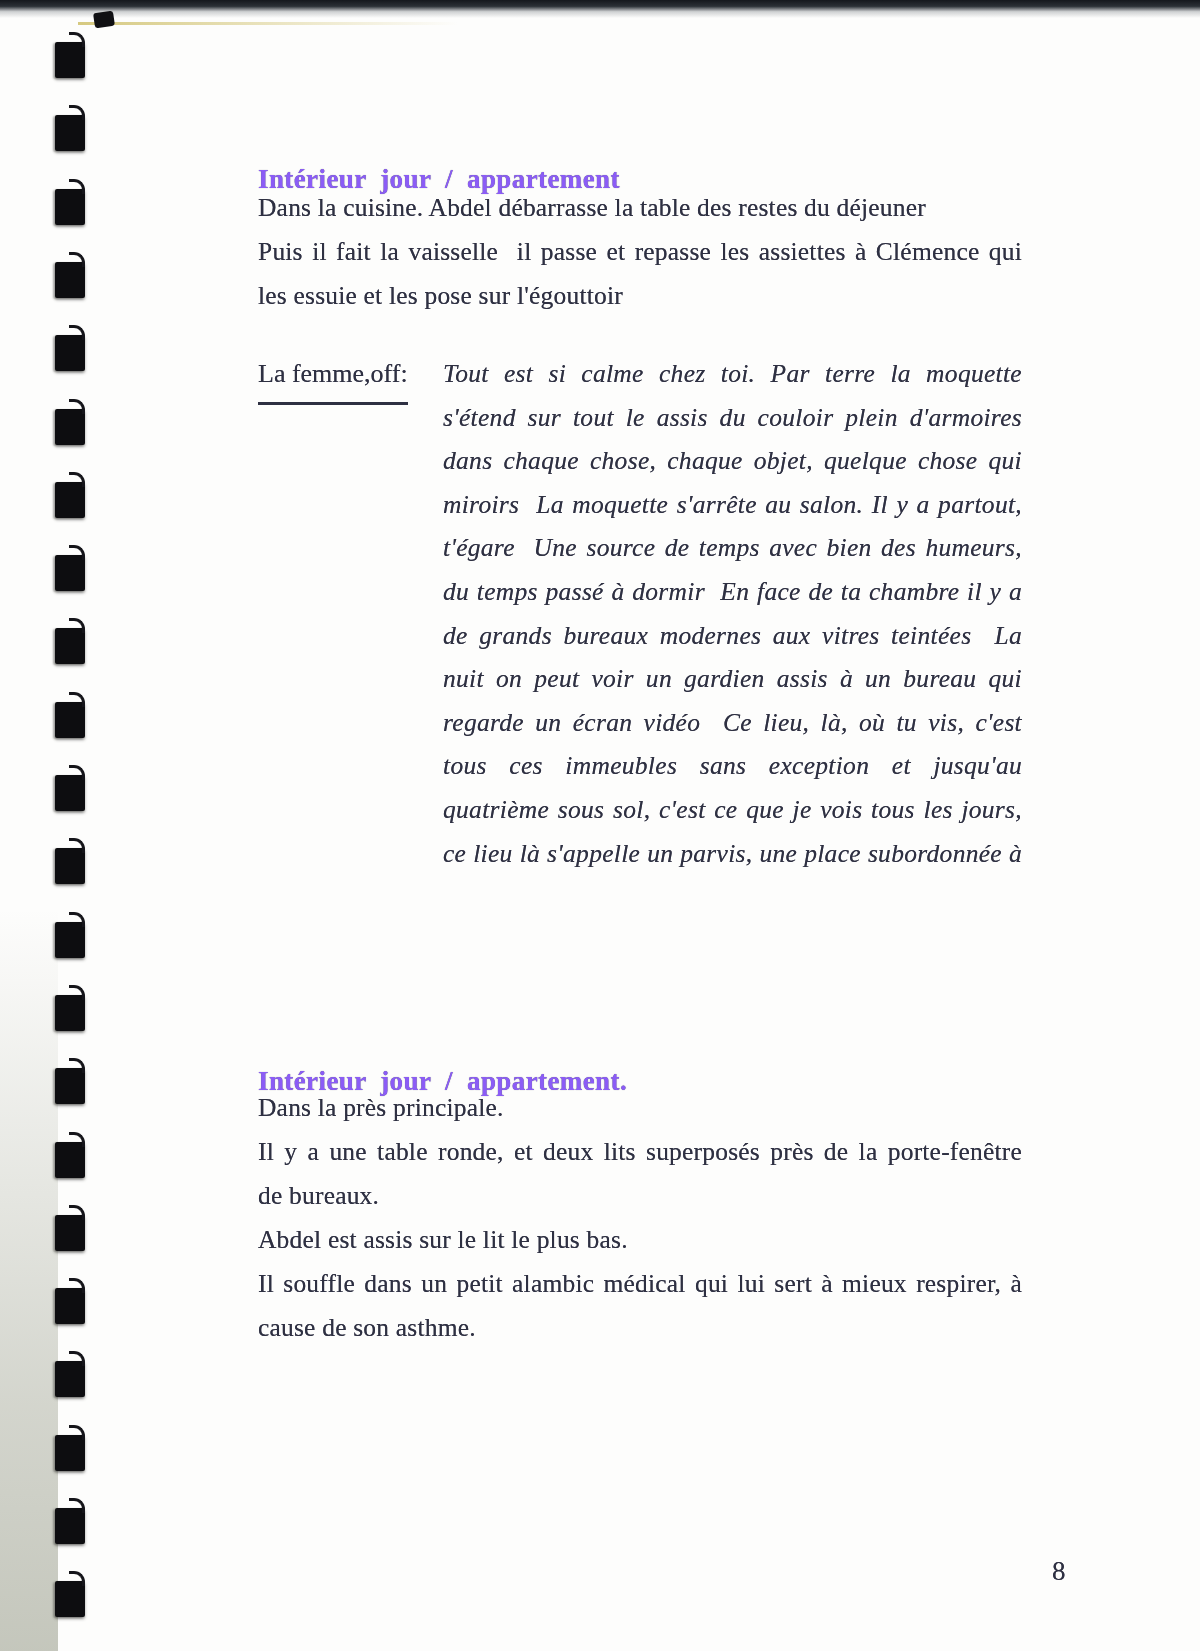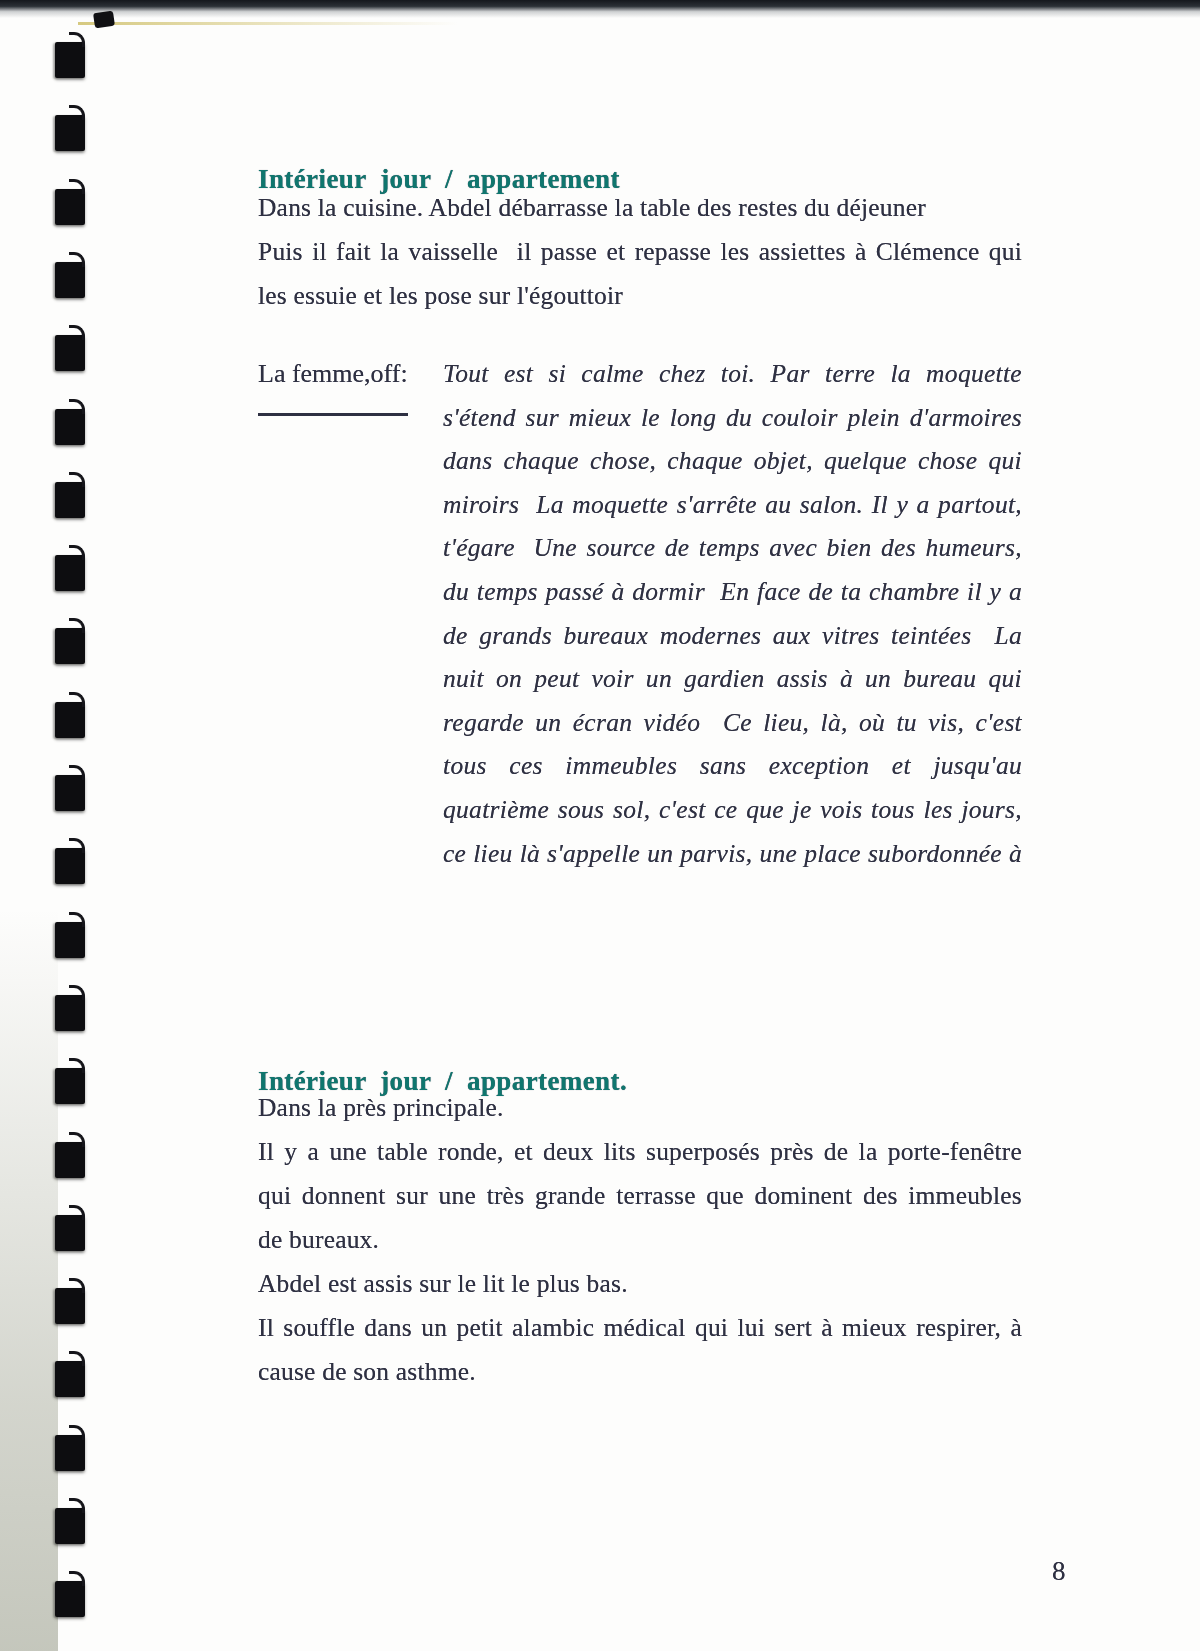--- a/index.html
+++ b/index.html
@@ -43,38 +43,38 @@
     content:"";position:absolute;top:-10px;right:0px;width:13px;height:12px;
     border:3px solid #15151a;border-left:none;border-bottom:none;
     border-top-right-radius:11px;
   }
 
   
   .ink{color:#2e3042;text-shadow:0 0 .6px rgba(44,46,64,.75);}
   .heading{
     position:absolute;left:258px;
     font-size:27px;font-weight:700;letter-spacing:.4px;word-spacing:7px;
-    color:#0f766e;text-shadow:0 0 .7px rgba(30,32,56,.8);
+    color:#8b5cf6;text-shadow:0 0 .7px rgba(30,32,56,.8);
     white-space:pre;
   }
   .block{position:absolute;left:258px;width:764px;}
   .line{
     white-space:pre-wrap;
     font-size:25.5px;line-height:44px;height:44px;
     letter-spacing:.2px;
   }
   .line.just{text-align:justify;text-align-last:justify;}
   .dialogue-row{position:absolute;left:258px;top:352px;width:764px;}
   .speaker{
     position:absolute;left:0;top:0;
     font-size:26px;line-height:43.6px;
     border-bottom:0;
   }
   .speaker .u{
-    display:inline-block;border-bottom:3px solid #2e3042;padding-bottom:17px;
+    display:inline-block;border-bottom:3px solid #2e3042;padding-bottom:6px;
   }
   .dlg{
     margin-left:185px;width:579px;font-style:italic;
   }
   .dlg .line{font-size:25.5px;line-height:43.6px;height:43.6px;letter-spacing:.3px;}
   .page-number{
     position:absolute;left:1052px;top:1556px;
     font-size:27px;
   }
 </style>
@@ -120,40 +120,39 @@
       <div class="line just">Puis il fait la vaisselle  il passe et repasse les assiettes à Clémence qui</div>
       <div class="line">les essuie et les pose sur l'égouttoir</div>
     </div>
 
   <div class="dialogue-row">
     <div class="speaker ink">
       <span class="u">La femme,off:</span>
     </div>
     <div class="dlg ink">
         <div class="line just">Tout est si calme chez toi. Par terre la moquette</div>
-        <div class="line just">s'étend sur mieux le long du couloir plein d'armoires</div>
+        <div class="line just">s'étend sur tout le assis du couloir plein d'armoires</div>
         <div class="line just">dans chaque chose, chaque objet, quelque chose qui</div>
         <div class="line just">miroirs  La moquette s'arrête au salon. Il y a partout,</div>
         <div class="line just">t'égare  Une source de temps avec bien des humeurs,</div>
         <div class="line just">du temps passé à dormir  En face de ta chambre il y a</div>
         <div class="line just">de grands bureaux modernes aux vitres teintées  La</div>
         <div class="line just">nuit on peut voir un gardien assis à un bureau qui</div>
         <div class="line just">regarde un écran vidéo  Ce lieu, là, où tu vis, c'est</div>
         <div class="line just">tous ces immeubles sans exception et jusqu'au</div>
         <div class="line just">quatrième sous sol, c'est ce que je vois tous les jours,</div>
         <div class="line just">ce lieu là s'appelle un parvis, une place subordonnée à</div>
       </div>
   </div>
 
   <h2 class="heading" style="top:1044px;">Intérieur jour / appartement.</h2>
 
   <div class="block ink" style="top:1086px;">
       <div class="line">Dans la près principale.</div>
       <div class="line just">Il y a une table ronde, et deux lits superposés près de la porte-fenêtre</div>
-      <div class="line just">qui donnent sur une très grande terrasse que dominent des immeubles</div>
       <div class="line">de bureaux.</div>
       <div class="line">Abdel est assis sur le lit le plus bas.</div>
       <div class="line just">Il souffle dans un petit alambic médical qui lui sert à mieux respirer, à</div>
       <div class="line">cause de son asthme.</div>
     </div>
 
   <div class="page-number ink">8</div>
 
 </div>
 

